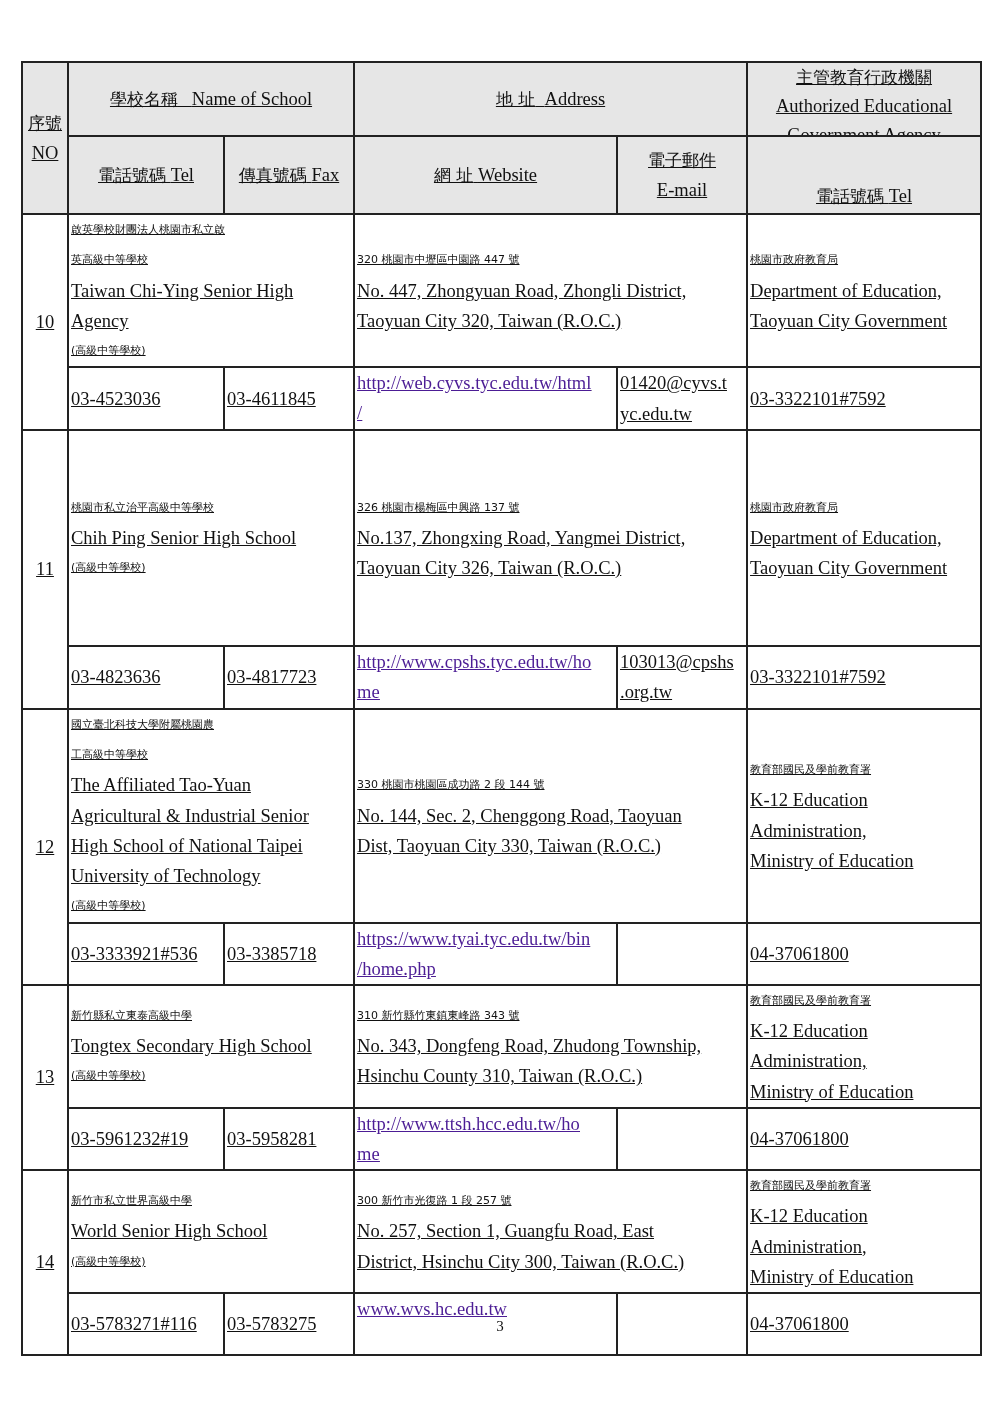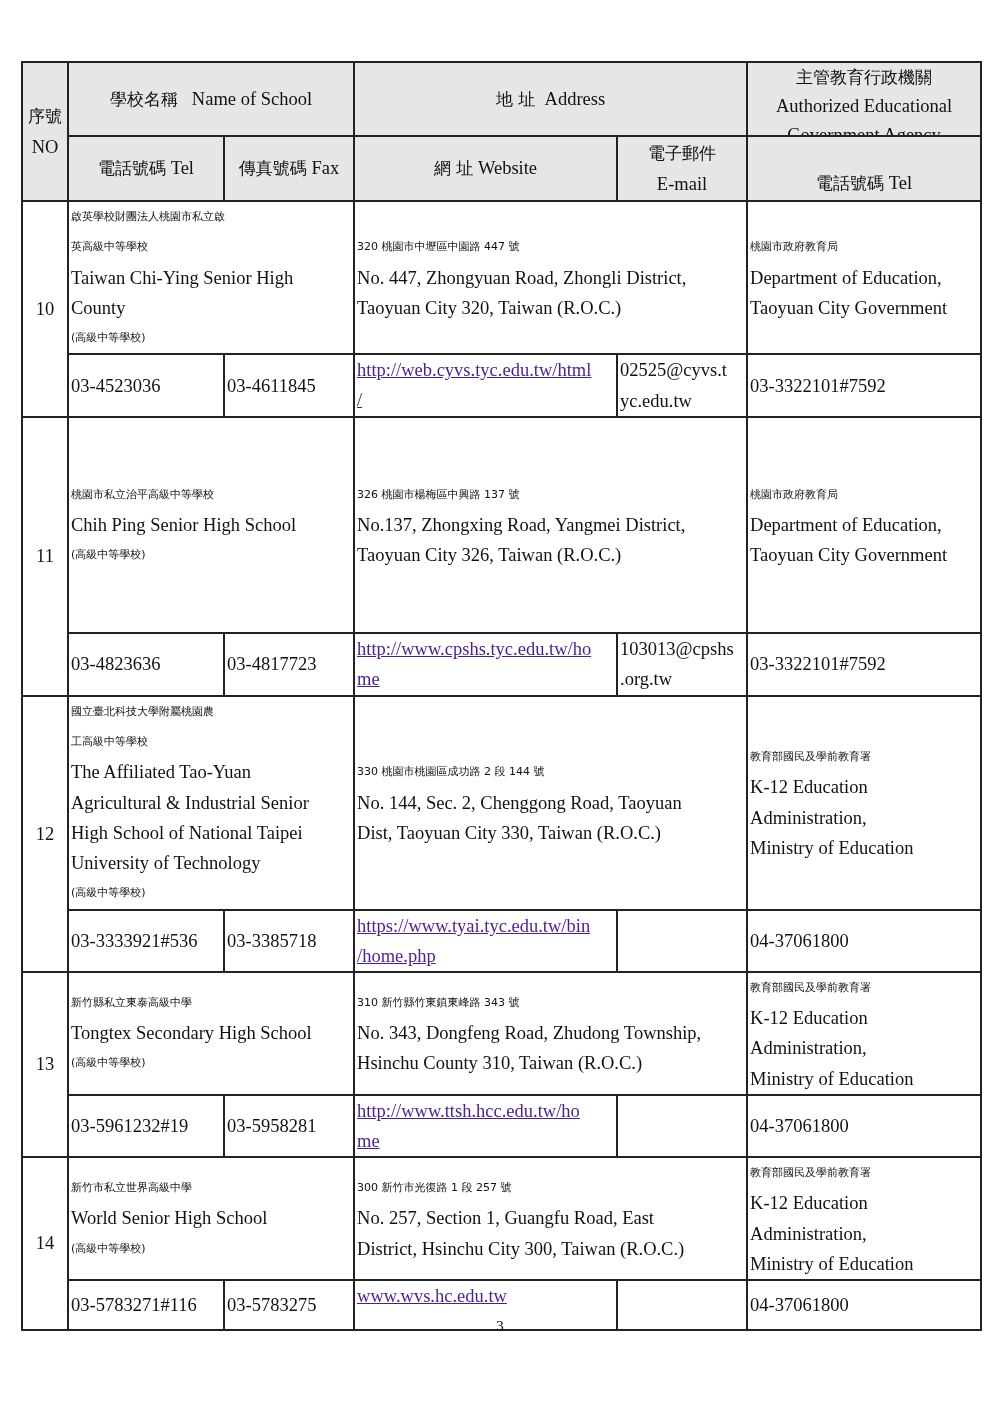--- a/index.html
+++ b/index.html
@@ -1,21 +1,21 @@
 <!DOCTYPE html>
 <html><head>
 <meta charset="utf-8">
 <style>
   html, body { margin: 0; padding: 0; background: #ffffff; }
   body { width: 1000px; height: 1415px; position: relative; overflow: hidden;
          font-family: "Liberation Serif", "DejaVu Serif", serif; color: #111; }
   table.sch { position: absolute; left: 21px; top: 61px; border-collapse: collapse;
               table-layout: fixed; width: 959px; }
   table.sch td { border: 2px solid #222; padding: 0 2px; vertical-align: middle;
-                 font-size: 18.5px; line-height: 30.3px; word-break: break-all; }
+                 font-size: 18.5px; line-height: 30.3px; word-break: break-all; text-decoration: underline; }
   .hdr td { background: #e6e6e6; text-align: center; }
   .hdr .cj { font-family: "DejaVu Sans", sans-serif; font-size: 17px; }
   .no { text-align: center; }
   .cj { font-family: "DejaVu Sans", sans-serif; font-size: 11px; }
   .line { display: block; }
   a.link { color: #4c1d95; text-decoration: underline; }
   .pageno { position: absolute; top: 1318px; left: 0; width: 1000px; text-align: center;
             font-size: 15px; }
 </style>
 </head>
@@ -43,21 +43,21 @@
       <td colspan="2">
         <span class="cj">地 址</span>&nbsp;
         <span>Address</span>
       </td>
       <td rowspan="1" style="line-height:29px">
         <span class="line cj">主管教育行政機關</span>
         <span class="line">Authorized Educational</span>
         <span class="line" style="height:14px;overflow:hidden">Government Agency</span>
       </td>
     </tr>
-    <tr class="hdr" style="height:65px">
+    <tr class="hdr" style="height:78px">
       <td>
         <span class="cj">電話號碼</span>
         <span>Tel</span>
       </td>
       <td>
         <span class="cj">傳真號碼</span>
         <span>Fax</span>
       </td>
       <td>
         <span class="cj">網 址</span>
@@ -71,40 +71,40 @@
         <span class="cj">電話號碼</span>
         <span>Tel</span>
       </td>
     </tr>
   <tr style="height: 152px;">
         <td rowspan="2" class="no">10</td>
         <td colspan="2">
           <span class="line cj">啟英學校財團法人桃園市私立啟</span>
           <span class="line cj">英高級中等學校</span>
           <span class="line">Taiwan Chi-Ying Senior High</span>
-          <span class="line">County</span>
+          <span class="line">Agency</span>
           <span class="line cj">(高級中等學校)</span>
         </td>
         <td colspan="2">
           <span class="line cj">320 桃園市中壢區中園路 447 號</span>
           <span class="line">No. 447, Zhongyuan Road, Zhongli District,</span>
           <span class="line">Taoyuan City 320, Taiwan (R.O.C.)</span>
         </td>
         <td>
           <span class="line cj">桃園市政府教育局</span>
           <span class="line">Department of Education,</span>
           <span class="line">Taoyuan City Government</span>
         </td>
       </tr>
       <tr style="height: 62px;">
         <td>03-4523036</td>
         <td>03-4611845</td>
         <td style="vertical-align: top; line-height: 30px;"><a class="link"><span class="line">http://web.cyvs.tyc.edu.tw/html</span><span class="line">/</span></a></td>
         <td>
-          <span class="line">02525@cyvs.t</span>
+          <span class="line">01420@cyvs.t</span>
           <span class="line">yc.edu.tw</span>
         </td>
         <td>03-3322101#7592</td>
       </tr>
       <tr style="height: 216px;">
         <td rowspan="2" class="no">11</td>
         <td colspan="2">
           <span class="line cj">桃園市私立治平高級中等學校</span>
           <span class="line">Chih Ping Senior High School</span>
           <span class="line cj">(高級中等學校)</span>
@@ -198,21 +198,21 @@
           <span class="line">No. 257, Section 1, Guangfu Road, East</span>
           <span class="line">District,  Hsinchu City 300, Taiwan (R.O.C.)</span>
         </td>
         <td>
           <span class="line cj">教育部國民及學前教育署</span>
           <span class="line">K-12 Education</span>
           <span class="line">Administration,</span>
           <span class="line">Ministry of Education</span>
         </td>
       </tr>
-      <tr style="height: 50px;">
+      <tr style="height: 62px;">
         <td>03-5783271#116</td>
         <td>03-5783275</td>
         <td style="vertical-align: top; line-height: 30px;"><a class="link"><span class="line">www.wvs.hc.edu.tw</span></a></td>
         <td></td>
         <td>04-37061800</td>
       </tr>
     </tbody>
 </table>
 
 <div class="pageno">3</div>

